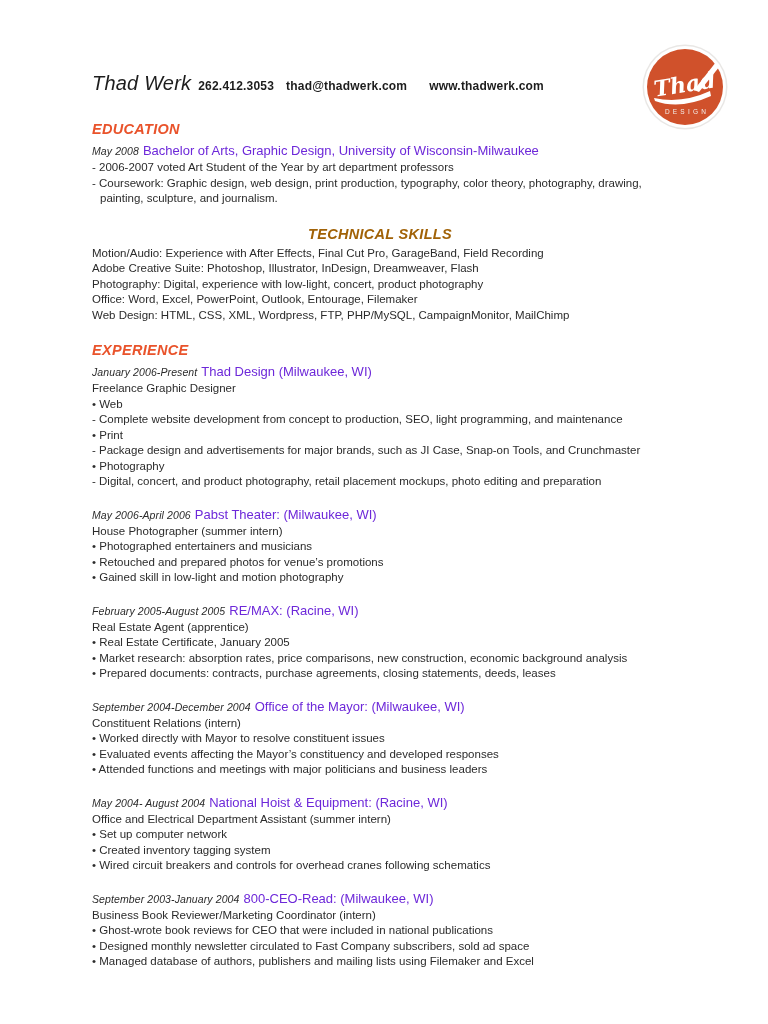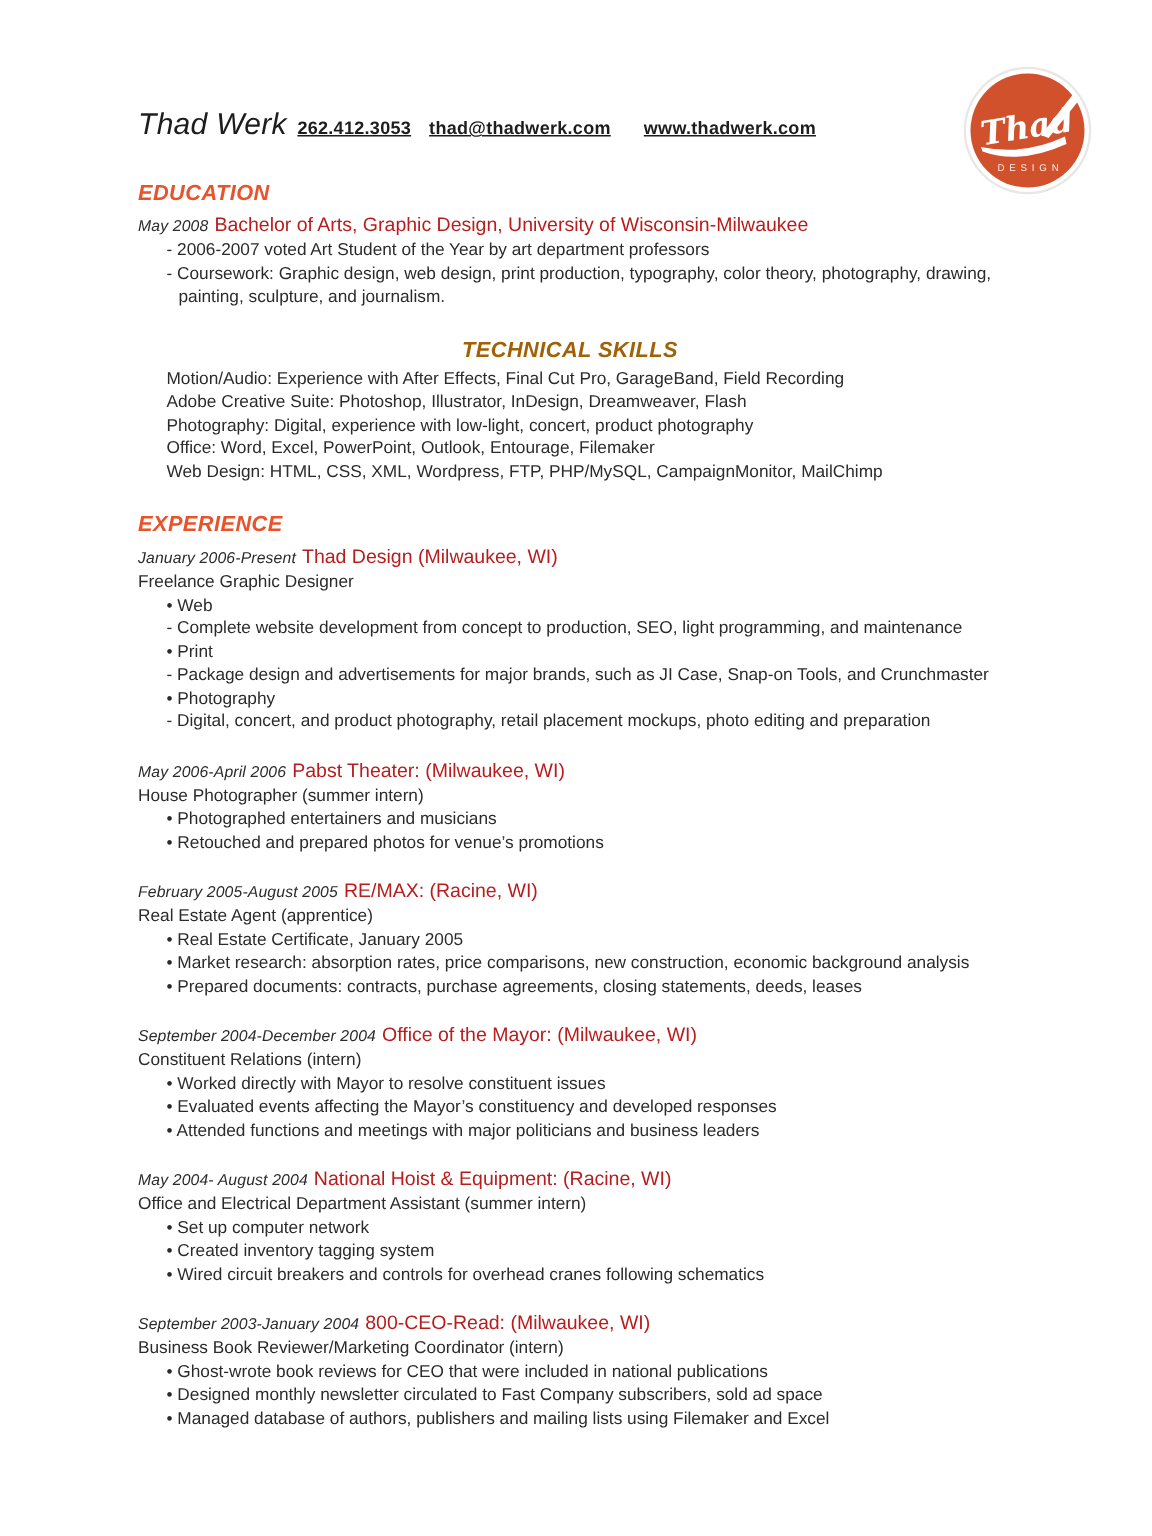--- a/index.html
+++ b/index.html
@@ -30,21 +30,20 @@
     font-weight: normal;
     font-size: 20px;
     letter-spacing: 0.2px;
     color: #1d1d1d;
   }
   .contact {
     font-weight: bold;
     font-size: 12px;
     color: #1d1d1d;
     letter-spacing: 0.2px;
-    text-decoration: underline;
   }
   .contact.phone { margin-left: 7px; }
   .contact.email { margin-left: 12px; }
   .contact.site  { margin-left: 22px; }
   
   .logo {
     position: absolute;
     left: 642px;
     top: 44px;
     width: 86px;
@@ -64,31 +63,30 @@
   .entry-head { line-height: 17px; }
   .entry-date {
     font-style: italic;
     font-size: 10.5px;
     color: #2b2b2b;
     margin-right: 4px;
     letter-spacing: 0.1px;
   }
   .entry-title {
     font-size: 13px;
-    color: #b91c1c;
+    color: #6d28d9;
   }
   .entry-role, .line {
     font-size: 11.5px;
     line-height: 15.5px;
     color: #2b2b2b;
   }
   .line {
     padding-left: 8px;
     text-indent: -8px;
-    margin-left: 19px;
   }
 </style>
 </head>
 <body>
 
 <div class="page">
 
   <div class="logo">
     <svg width="86" height="86" viewBox="0 0 86 86">
       <circle cx="43" cy="43" r="42.5" fill="#e9e7e5"></circle>
@@ -157,20 +155,21 @@
                 <p class="line">- Digital, concert, and product photography, retail placement mockups, photo editing and preparation</p>
               </div>
   </div>
 
   <div class="entry">
     <p class="entry-head"><span class="entry-date">May 2006-April 2006</span><span class="entry-title">Pabst Theater: (Milwaukee, WI)</span></p>
     <p class="entry-role">House Photographer (summer intern)</p>
     <div class="entry-lines">
                 <p class="line">• Photographed entertainers and musicians</p>
                 <p class="line">• Retouched and prepared photos for venue’s promotions</p>
+                <p class="line">• Gained skill in low-light and motion photography</p>
               </div>
   </div>
 
   <div class="entry">
     <p class="entry-head"><span class="entry-date">February 2005-August 2005</span><span class="entry-title">RE/MAX: (Racine, WI)</span></p>
     <p class="entry-role">Real Estate Agent (apprentice)</p>
     <div class="entry-lines">
                 <p class="line">• Real Estate Certificate, January 2005</p>
                 <p class="line">• Market research: absorption rates, price comparisons, new construction, economic background analysis</p>
                 <p class="line">• Prepared documents: contracts, purchase agreements, closing statements, deeds, leases</p>

